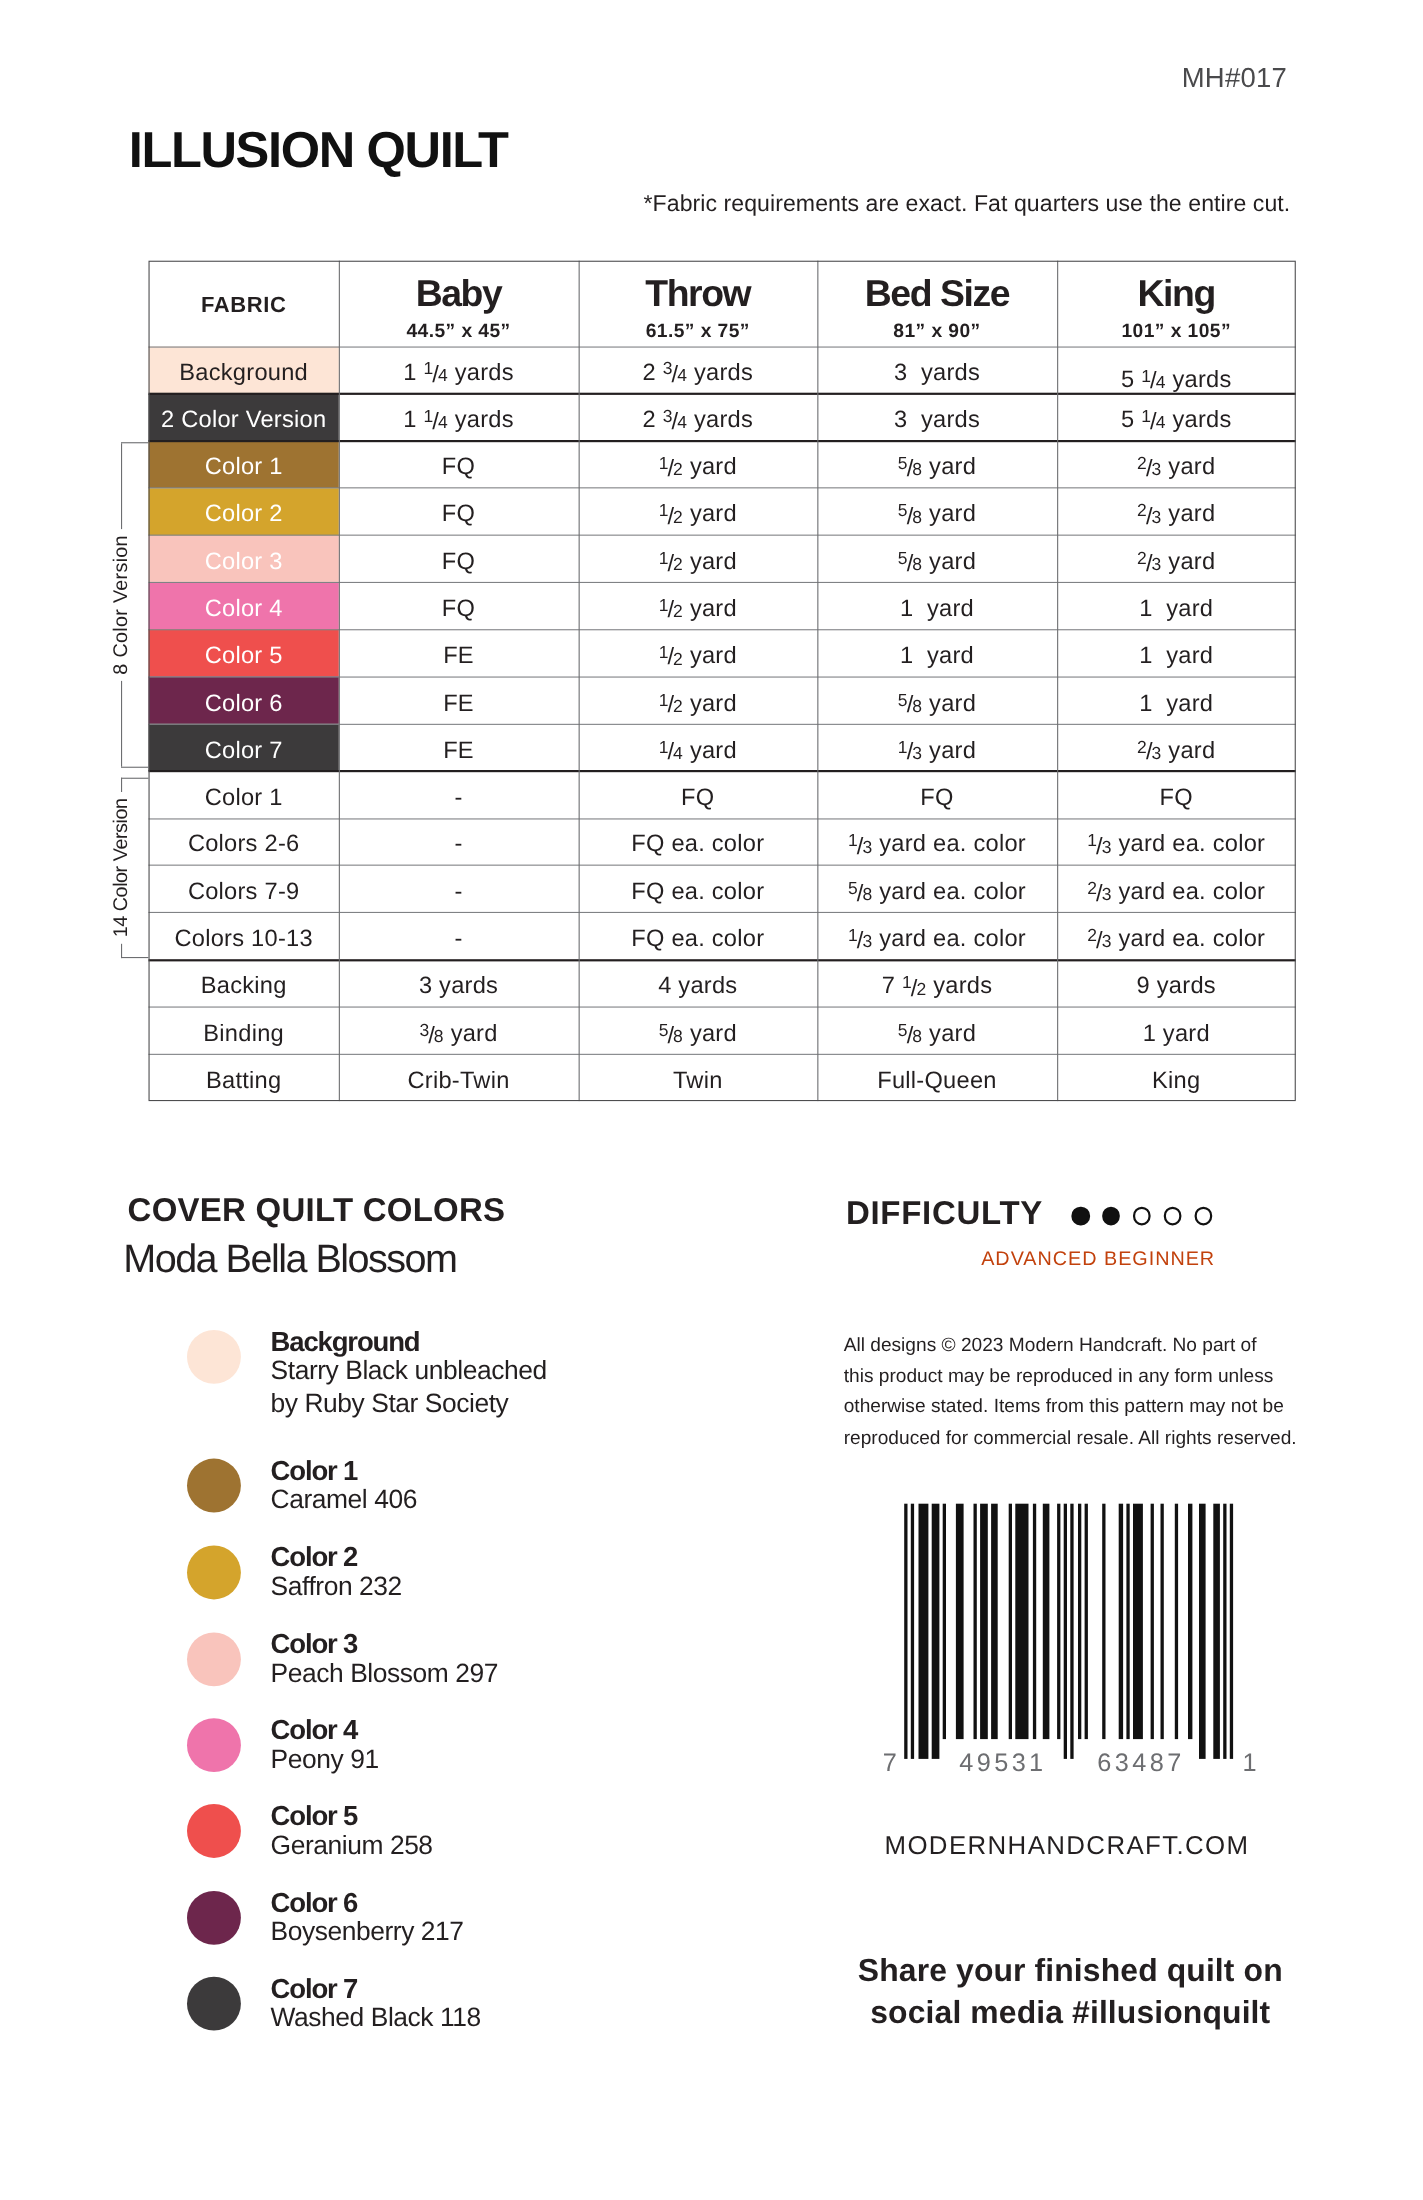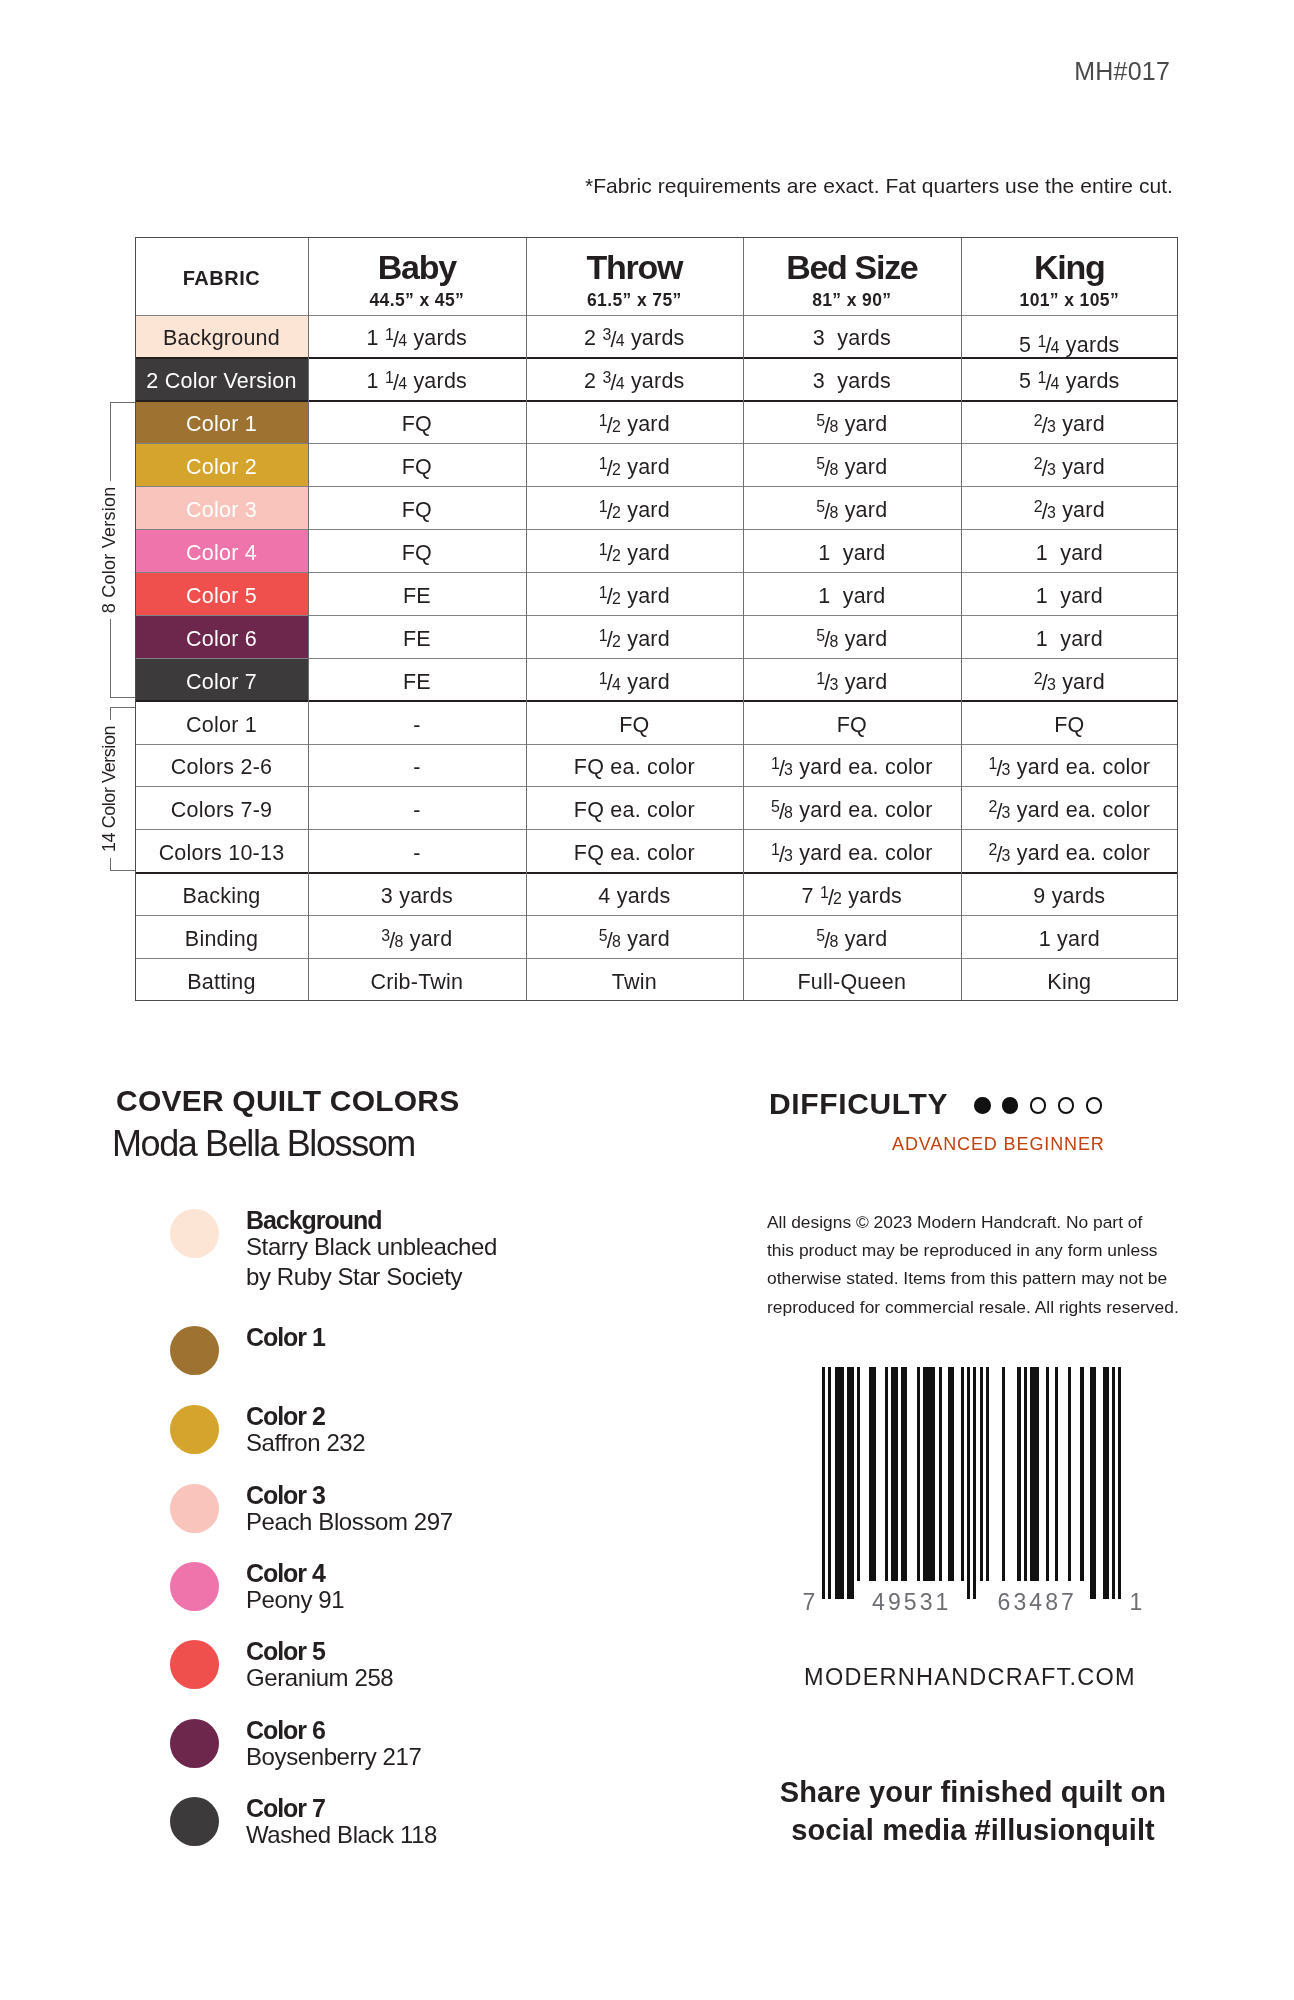--- a/index.html
+++ b/index.html
@@ -67,20 +67,21 @@
   .bcnum { position:absolute; font-size:23px; color:#6d6e71; letter-spacing:3.1px; line-height:16px; }
   #site { position:absolute; left:737px; top:1666px; width:466px; text-align:center; font-size:23.5px; letter-spacing:1.25px; line-height:1; }
   #share { position:absolute; left:740px; top:1773px; width:466px; text-align:center; font-size:29px; font-weight:700; line-height:38px; white-space:pre-line; letter-spacing:0.1px; }
 </style>
 </head>
 <body>
 
 <div class="page">
 
   <div id="sku">MH#017</div>
+  <h1 id="title">ILLUSION QUILT</h1>
   <div id="note">*Fabric requirements are exact. Fat quarters use the entire cut.</div>
 
   <div id="table">
       <div class="tr" style="top: 0px; height: 78px;">
         <div class="td hdr-col" style="left: 0px; width: 173px; font-weight: bold;">
           <div style="font-size: 20px; letter-spacing: 0.55px; transform: translateY(1.5px);">FABRIC</div>
         </div>
         <div class="td hdr-col" style="left: 173px; width: 217.7px;">
           <div class="hdr-main">Baby</div>
           <div class="hdr-sub">44.5” x 45”</div>
@@ -237,20 +238,21 @@
   <div id="cqc-sub">Moda Bella Blossom</div>
   <div id="swatches">
       <div class="swatch-row" style="top: 1209px; height: 60px;">
         <div class="swatch-dot" style="background: rgb(253, 229, 214);"></div>
         <div class="swatch-name">Background</div>
         <div class="swatch-desc">Starry Black unbleached<br>by Ruby Star Society</div>
       </div>
       <div class="swatch-row" style="top: 1326px; height: 60px;">
         <div class="swatch-dot" style="background: rgb(158, 115, 49);"></div>
         <div class="swatch-name">Color 1</div>
+        <div class="swatch-desc">Caramel 406</div>
       </div>
       <div class="swatch-row" style="top: 1405px; height: 60px;">
         <div class="swatch-dot" style="background: rgb(212, 164, 44);"></div>
         <div class="swatch-name">Color 2</div>
         <div class="swatch-desc">Saffron 232</div>
       </div>
       <div class="swatch-row" style="top: 1483.5px; height: 60px;">
         <div class="swatch-dot" style="background: rgb(249, 196, 188);"></div>
         <div class="swatch-name">Color 3</div>
         <div class="swatch-desc">Peach Blossom 297</div>

